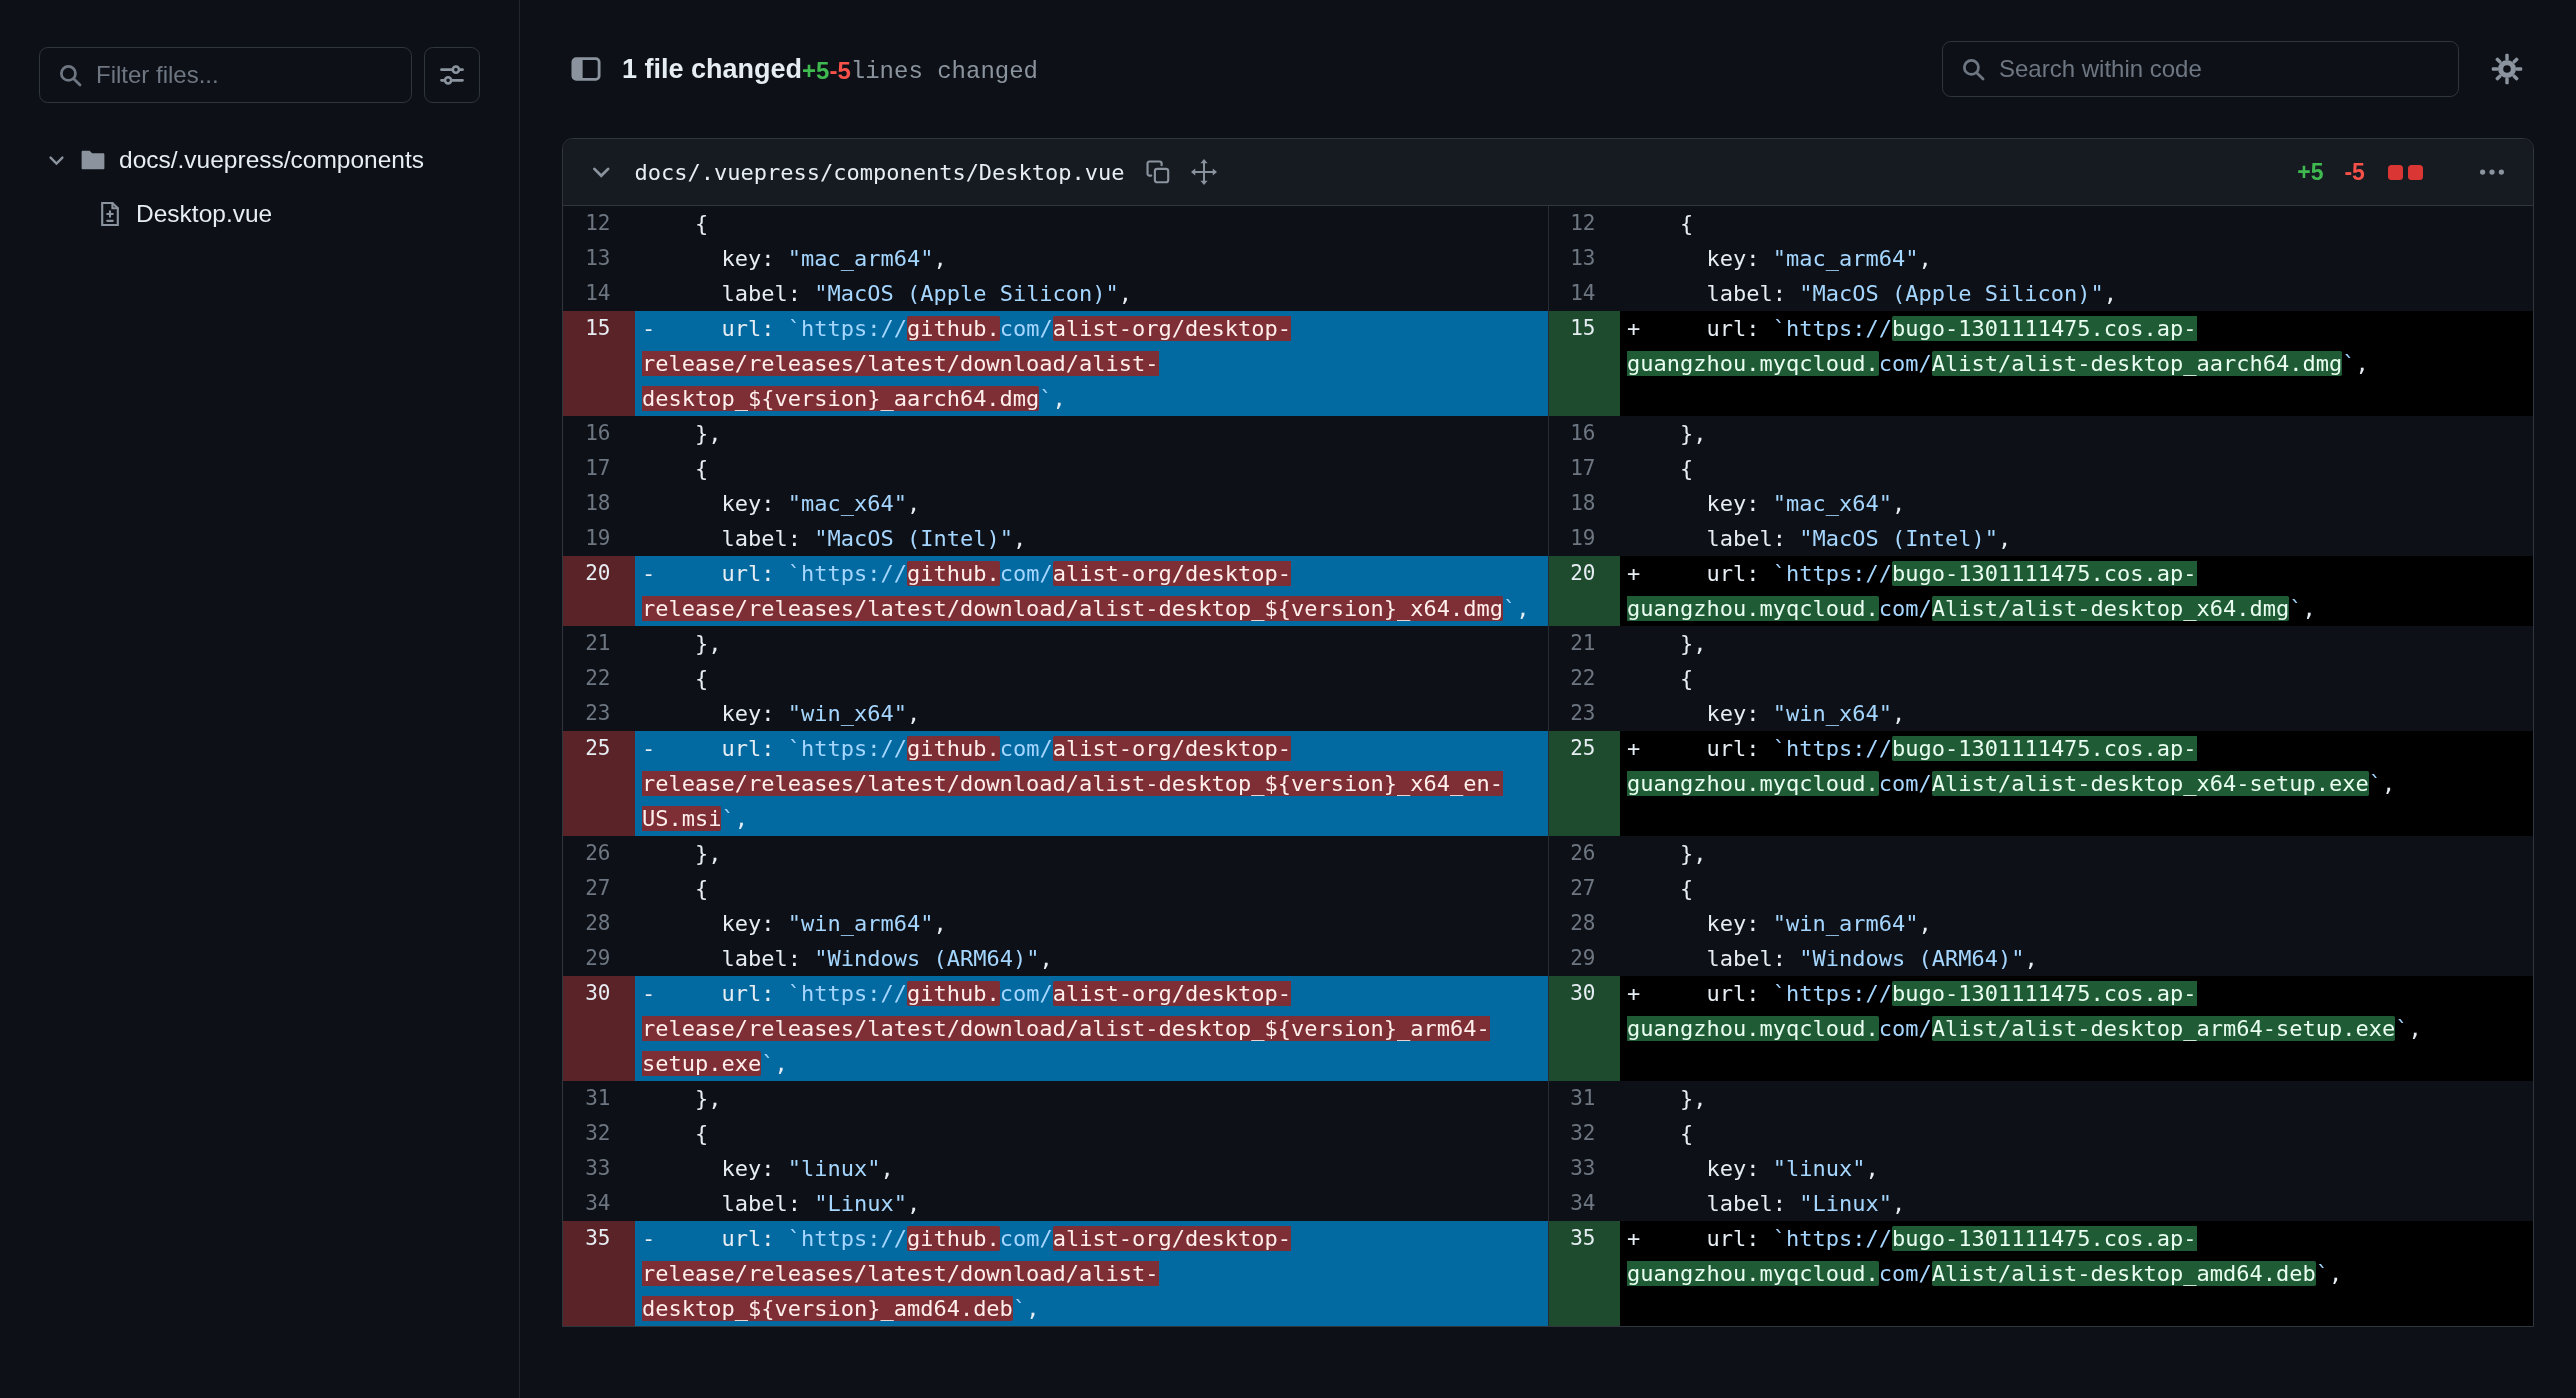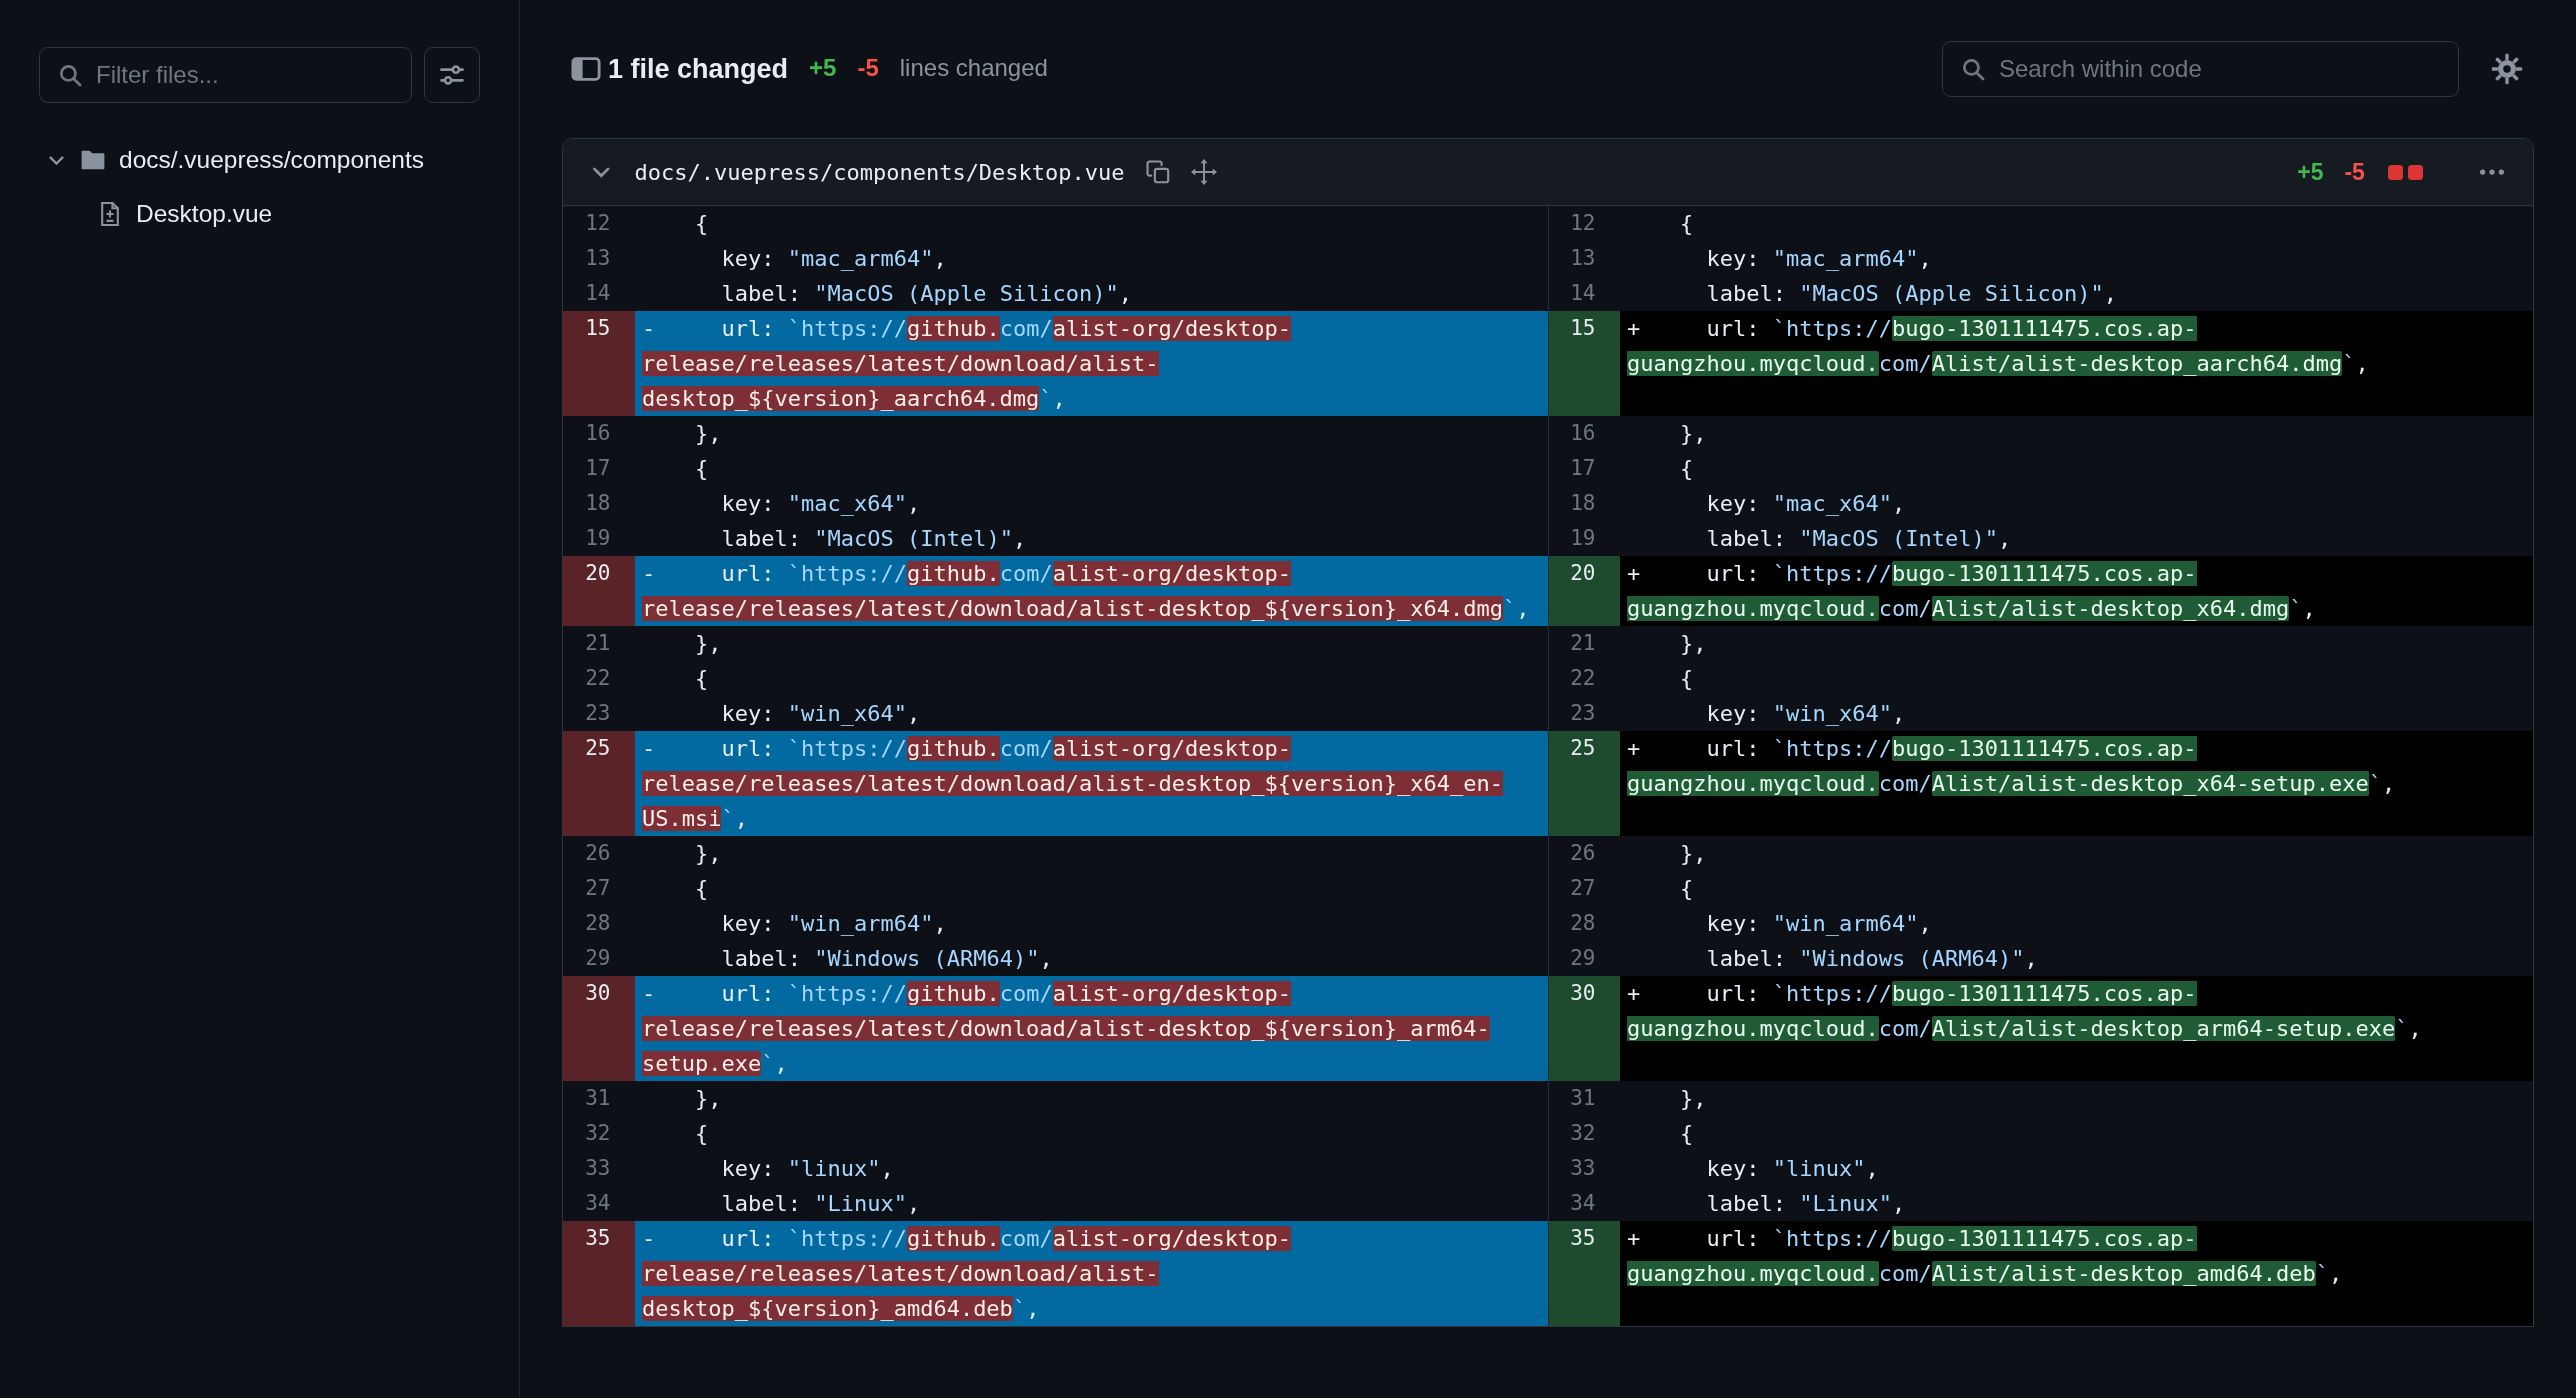--- a/index.html
+++ b/index.html
@@ -30,25 +30,25 @@
   .tree { margin-top:30px; margin-left:7px; }
   .tree-row { display:flex; align-items:center; gap:13px; height:54px; cursor:pointer; }
   .tree-label { font-size:24.5px; color:#e6edf3; white-space:nowrap; }
   .tree-file { padding-left:51px; }
   .tico { display:flex; align-items:center; }
 
   
   .main { flex:1; min-width:0; display:flex; flex-direction:column; }
   .main-header { height:138px; flex:none; display:flex; align-items:center; padding:0 53px 0 51px; }
   .ghost-btn { background:none; border:none; padding:0; display:flex; align-items:center; cursor:pointer; color:#8b949e; }
-  .title-group { display:flex; align-items:flex-start; gap:21px; margin-left:7px; }
+  .title-group { display:flex; align-items:flex-end; gap:0; margin-left:21px; }
   .files-changed { font-size:27px; font-weight:700; color:#e6edf3; }
   .adds { color:#3fb950; font-weight:700; font-size:24px; }
   .dels { color:#f85149; font-weight:700; font-size:24px; }
-  .lines-label { color:#8b949e; font-size:24px; }
+  .lines-label { color:#8b949e; font-size:24px;font-family:Liberation Mono, monospace; }
   .spacer { flex:1; }
   .search-input { width:517px; }
   .gear { margin-left:32px; cursor:pointer; display:flex; align-items:center; }
 
   
   .card {
     margin:0 42px 0 42px; border:1.8px solid #30363d; border-radius:10.5px 10.5px 0 0;
     overflow:hidden; background:#0d1117;
   }
   .card-header {

